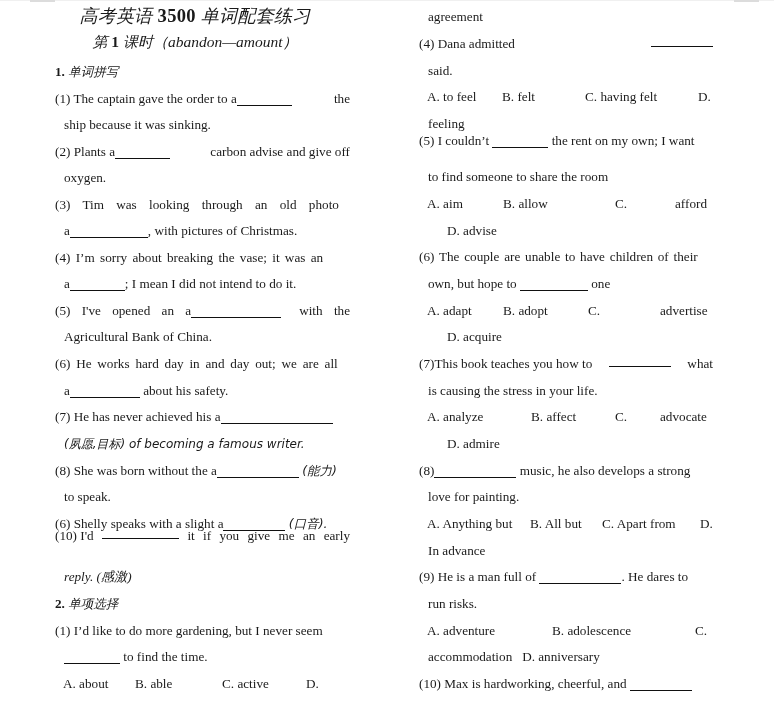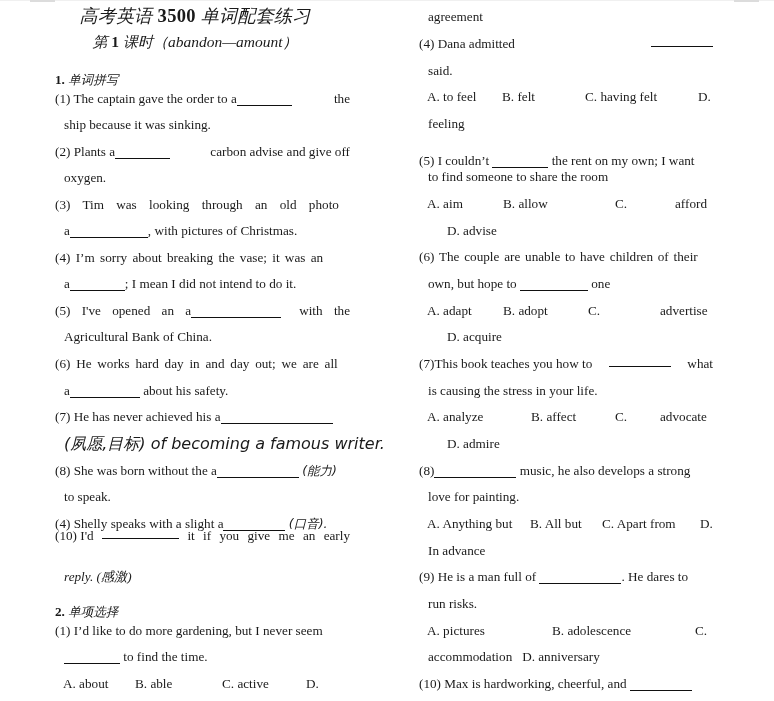--- a/index.html
+++ b/index.html
@@ -23,21 +23,21 @@
   .col-left { left:55px; width:295px; }
   .col-right { left:419px; width:294px; }
   .line {
     position:absolute; left:0; right:0; height:26px; line-height:26px;
     white-space:nowrap; font-size:13.2px;
   }
   .line.just { display:flex; justify-content:space-between; }
   .line.indent { padding-left:9px; }
   .line.indent2 { padding-left:28px; }
   .blank { display:inline-block; border-bottom:1px solid #111; height:15px; vertical-align:-3px; }
-  .heading { font-weight:bold;margin-top:8px; }
+  .heading { font-weight:bold; }
   .heading .zh { font-weight:normal; }
   .opt { display:inline-block; }
   .zh { font-family:"DejaVu Sans", sans-serif; font-size:12.5px;font-style:italic; }
 </style>
 </head>
 <body>
 
 <div class="topbar"></div>
 <div class="tab-mark" style="left:30px;width:25px;"></div>
 <div class="tab-mark" style="left:734px;width:25px;"></div>
@@ -89,30 +89,30 @@
 
   <div class="line" style="top:351px; word-spacing:2.5px">(6) He works hard day in and day out; we are all</div>
   <div class="line indent" style="top:378px">
     <span>a</span><span class="blank" style="width:70px"></span> <span>about his safety.</span>
   </div>
 
   <div class="line" style="top:404px">
     <span>(7) He has never achieved his a</span><span class="blank" style="width:112px"></span>
   </div>
   <div class="line indent" style="top:431px">
-    <span class="zh" style="font-size:16px">(夙愿,目标) of becoming a famous writer.</span>
+    <span class="zh" style="font-size:12px">(夙愿,目标) of becoming a famous writer.</span>
   </div>
 
   <div class="line" style="top:458px">
     <span>(8) She was born without the a</span><span class="blank" style="width:82px"></span> <span class="zh">(能力)</span>
   </div>
   <div class="line indent" style="top:484px">to speak.</div>
 
   <div class="line" style="top:511px">
-    <span>(4) Shelly speaks with a slight a</span><span class="blank" style="width:62px"></span> <span class="zh">(口音).</span>
+    <span>(6) Shelly speaks with a slight a</span><span class="blank" style="width:62px"></span> <span class="zh">(口音).</span>
   </div>
 
   <div class="line just" style="top:523px">
     <span>(10) I'd</span>
     <span class="blank" style="width:77px"></span>
     <span style="word-spacing:5px">it if you give me an early</span>
   </div>
   <div class="line indent" style="top:564px">
     <span class="zh" style="font-family:'Liberation Serif',serif;font-size:13.2px">reply. (感激)</span>
   </div>
@@ -137,21 +137,21 @@
   <div class="line just" style="top:31px">
     <span>(4) Dana admitted</span>
     <span class="blank" style="width:62px"></span>
   </div>
   <div class="line indent" style="top:58px">said.</div>
   <div class="line" style="top:84px; padding-left:8px">
     <span class="opt" style="width:75px">A. to feel</span><span class="opt" style="width:83px">B.  felt</span><span class="opt" style="width:113px">C.  having  felt</span><span class="opt">D.</span>
   </div>
   <div class="line indent" style="top:111px">feeling</div>
 
-  <div class="line" style="top:148px">
+  <div class="line" style="top:128px">
     <span>(5) I couldn’t</span> <span class="blank" style="width:56px"></span> <span>the rent on my own; I want</span>
   </div>
   <div class="line indent" style="top:164px">to find someone to share the room</div>
   <div class="line" style="top:191px; padding-left:8px">
     <span class="opt" style="width:76px">A. aim</span><span class="opt" style="width:112px">B. allow</span><span class="opt" style="width:60px">C.</span><span class="opt">afford</span>
   </div>
   <div class="line indent2" style="top:218px">D. advise</div>
 
   <div class="line" style="top:244px; word-spacing:1.5px">(6) The couple are unable to have children of their</div>
   <div class="line indent" style="top:271px">
@@ -180,21 +180,21 @@
   <div class="line" style="top:511px; padding-left:8px">
     <span class="opt" style="width:103px">A. Anything but</span><span class="opt" style="width:72px">B. All but</span><span class="opt" style="width:98px">C. Apart from</span><span class="opt">D.</span>
   </div>
   <div class="line indent" style="top:538px">In advance</div>
 
   <div class="line" style="top:564px">
     <span>(9) He is a man full of</span> <span class="blank" style="width:82px"></span><span>. He dares to</span>
   </div>
   <div class="line indent" style="top:591px">run risks.</div>
   <div class="line" style="top:618px; padding-left:8px">
-    <span class="opt" style="width:125px">A.  pictures</span><span class="opt" style="width:143px">B.  adolescence</span><span class="opt">C.</span>
+    <span class="opt" style="width:125px">A.  adventure</span><span class="opt" style="width:143px">B.  adolescence</span><span class="opt">C.</span>
   </div>
   <div class="line indent" style="top:644px">
     <span>accommodation</span>&nbsp;&nbsp;&nbsp;<span>D. anniversary</span>
   </div>
 
   <div class="line" style="top:671px">
     <span>(10) Max is hardworking, cheerful, and</span> <span class="blank" style="width:62px"></span>
   </div>
 </div>
 

